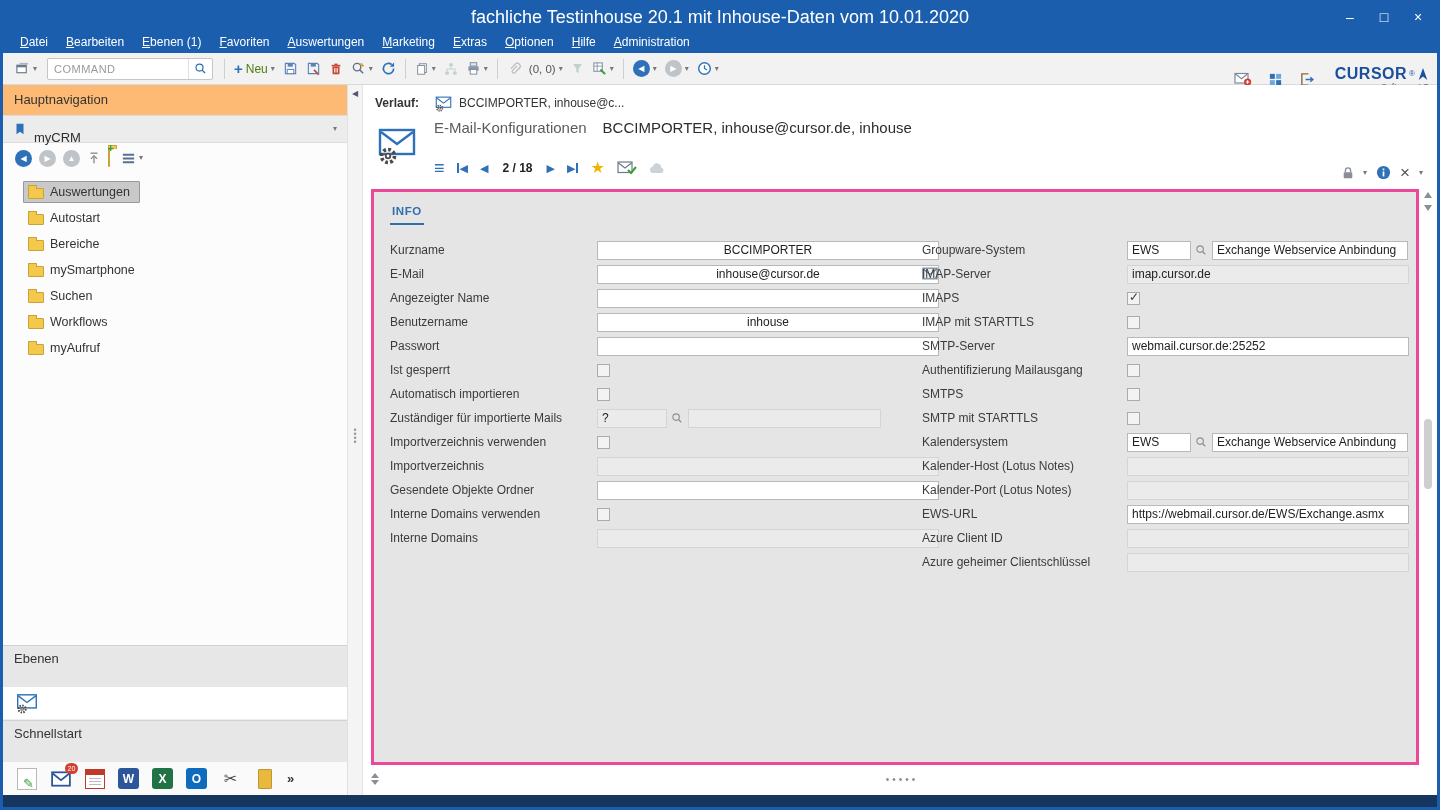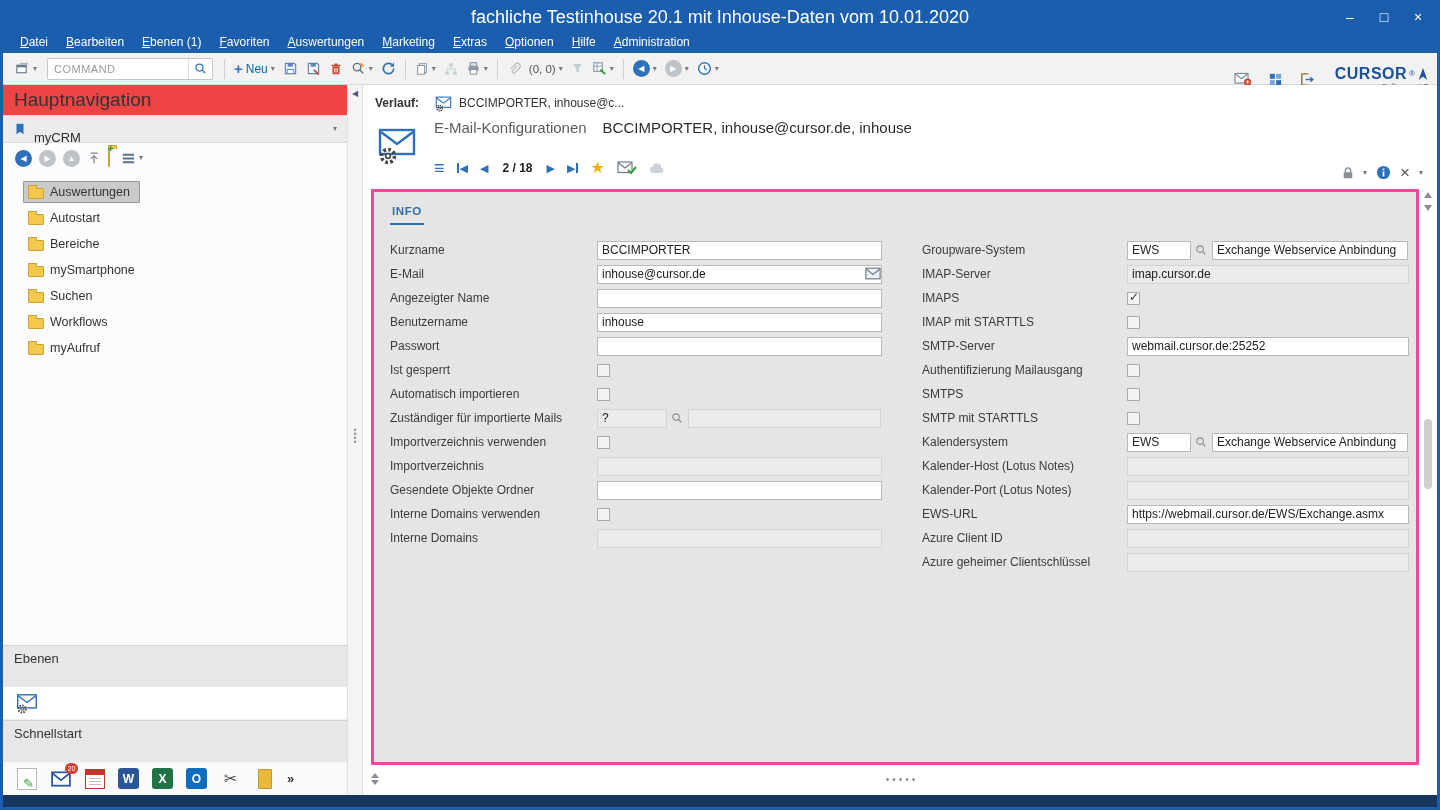--- a/index.html
+++ b/index.html
@@ -19,40 +19,40 @@
 
   
   .toolbar { height:32px; background:#f2f2f2; border-bottom:1px solid #d9d9d9; display:flex; align-items:center; padding:0 8px; flex:0 0 auto; }
   .tb-btn { display:flex; align-items:center; gap:3px; padding:3px 4px; border-radius:2px; }
   .tb-sep { width:1px; height:20px; background:#cfcfcf; margin:0 5px; flex:0 0 auto; }
   .caret { font-size:8px; color:#777; line-height:1; }
   .tb-search { display:flex; align-items:center; background:#fff; border:1px solid #c6c6c6; border-radius:2px; height:22px; margin:0 6px; }
   .tb-search input { border:none; outline:none; width:140px; height:18px; font-size:11px; padding:0 6px; color:#333; font-family:"Liberation Sans",sans-serif; }
   .tb-search input::placeholder { color:#9a9a9a; letter-spacing:0.5px; }
   .search-btn { width:24px; height:20px; display:flex; align-items:center; justify-content:center; border-left:1px solid #e0e0e0; }
-  .neu-label { font-size:12px; color:#0369a1; }
+  .neu-label { font-size:12px; color:#4d7c0f; }
   .plus-glyph { color:#2f71b8; font-size:15px; font-weight:bold; line-height:1; }
   .coords { font-size:11.5px; color:#555; }
   .dim { opacity:0.45; }
   .circle-ic { width:17px; height:17px; border-radius:50%; display:flex; align-items:center; justify-content:center; color:#fff; font-size:8px; }
   .circle-ic.blue { background:#2f71b8; }
   .circle-ic.gray { background:#bfc4c9; }
   .tb-right { margin-left:auto; display:flex; align-items:center; gap:8px;margin-top:21px; }
   .brand { display:flex; flex-direction:column; align-items:flex-end; margin-left:8px; line-height:1; }
   .brand-row { display:flex; align-items:center; gap:2px; }
   .brand-name { color:#1a4f9c; font-weight:bold; font-size:16px; letter-spacing:0.5px; }
   .brand-reg { color:#1a4f9c; font-size:8px; vertical-align:super; }
   .brand-sub { color:#6a6a6a; font-size:8.5px; margin-top:1px; }
 
   
   .body { flex:1 1 auto; display:flex; min-height:0; background:#fff; }
 
   
   .sidebar { width:345px; flex:0 0 auto; background:#fcfcfc; border-right:1px solid #e0e0e0; position:relative; }
-  .side-header { height:30px; line-height:30px; padding-left:11px; font-size:19px; color:#333; background:#ef4444; }
+  .side-header { height:30px; line-height:30px; padding-left:11px; font-size:13px; color:#333; background:#fdba74; }
   .workspace-row { height:28px; display:flex; align-items:center; gap:7px; background:#ececec; border-top:1px solid #dcdcdc; border-bottom:1px solid #dcdcdc; padding:0 10px; }
   .workspace-label { font-size:13px; color:#2e2e2e; flex:1;margin-top:16px; }
   .nav-row { height:26px; display:flex; align-items:center; gap:7px; padding:6px 0 2px 12px; }
   .tree { padding:10px 0 0 20px; }
   .tree-row { height:26px; display:flex; align-items:center; }
   .chip { display:inline-flex; align-items:center; gap:6px; padding:3px 9px 3px 4px; border:1px solid transparent; border-radius:1px; }
   .chip.selected { background:#c9c9c9; border-color:#979797; }
   .tree-label { font-size:12.5px; color:#333; }
   .folder { width:16px; height:11px; background:#f3c84b; border:1px solid #c9a23a; border-radius:1px; position:relative; margin-top:3px; flex:0 0 auto; }
   .folder::before { content:""; position:absolute; top:-4px; left:-1px; width:7px; height:3px; background:#f3c84b; border:1px solid #c9a23a; border-bottom:none; border-radius:1px 1px 0 0; }
@@ -107,21 +107,21 @@
   .tab { font-size:11.5px; font-weight:bold; letter-spacing:0.6px; color:#2f6fad; padding:0 2px 6px 2px; border-bottom:2px solid #2f6fad; }
   .col { position:absolute; top:46px; }
   .col-left { left:16px; }
   .col-right { left:548px; }
   .frow { display:flex; align-items:center; height:24px; }
   .flabel { font-size:12px; color:#3b3b3b; flex:0 0 auto; }
   .col-left .flabel { width:207px; }
   .col-right .flabel { width:205px; }
   .finput { height:19px; border:1px solid #b9b9b9; background:#fff; font-size:12px; color:#222; padding:0 4px; font-family:"Liberation Sans",sans-serif; }
   .finput.ro { background:#ebebeb; border-color:#d4d4d4; }
-  .w-main-l { width:285px; } .w-main-r { width:282px; }
+  .w-main-l { width:342px;text-align:center; } .w-main-r { width:282px; }
   .w-code { width:70px; } .w-code2 { width:64px; }
   .w-look { width:193px; } .w-desc { width:196px; }
   .field-wrap { position:relative; display:flex; align-items:center; }
   .mail-btn { position:absolute; right:1px; top:2px; }
   .checkbox { width:13px; height:13px; border:1px solid #ababab; background:#f3f3f3; display:inline-block; position:relative; }
   .checkbox.checked::after { content:"✓"; position:absolute; top:-3px; left:1px; font-size:12px; color:#3f3f3f; }
   .mini-search { margin:0 5px 0 4px; display:inline-flex; }
 
   
   .vscroll { position:absolute; right:3px; top:104px; bottom:30px; width:12px; }

